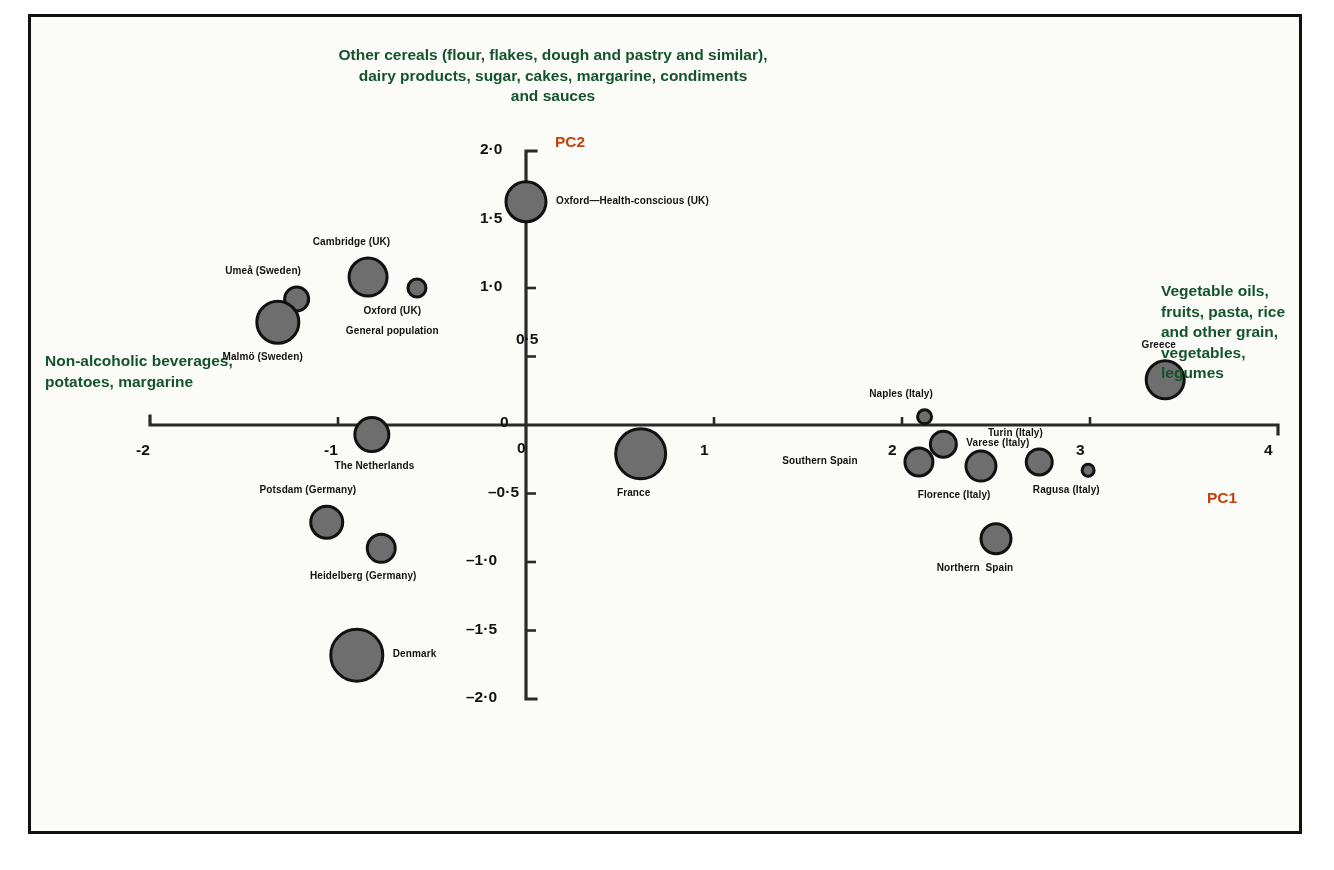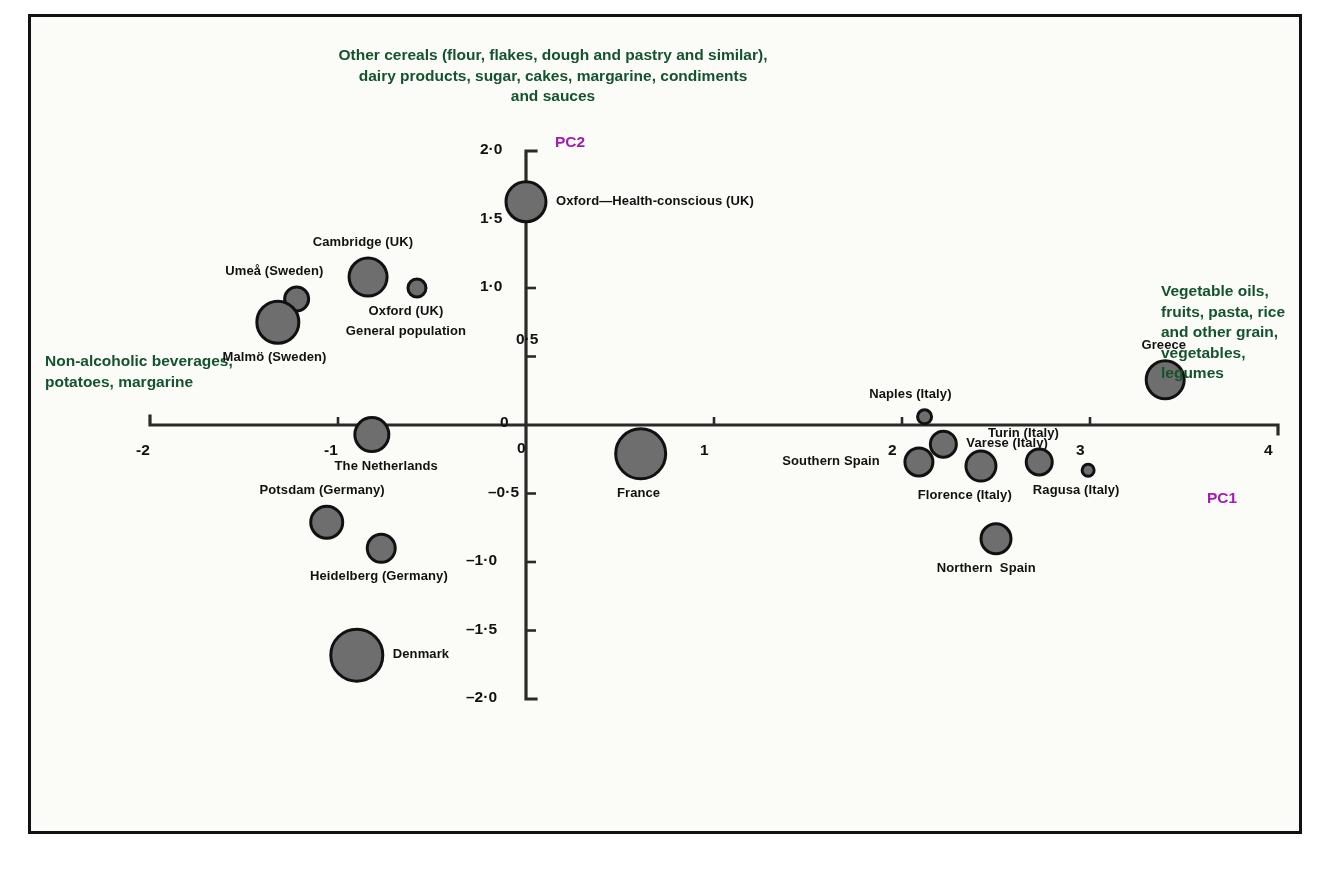--- a/index.html
+++ b/index.html
@@ -1,24 +1,24 @@
 <!DOCTYPE html>
 <html><head>
 <meta charset="utf-8">
 <style>
   html,body{margin:0;padding:0;background:#ffffff;}
   body{font-family:"Liberation Sans","DejaVu Sans",sans-serif;}
   #page{position:relative;width:1334px;height:870px;background:#ffffff;overflow:hidden;}
   #frame{position:absolute;left:28px;top:14px;width:1274px;height:820px;
          background:#fbfcf8;border:3px solid #111111;box-sizing:border-box;}
   #plot{position:absolute;left:0;top:0;width:1274px;height:820px;}
-  .lbl{position:absolute;color:#111111;font-size:13px;line-height:20px;
+  .lbl{position:absolute;color:#111111;font-size:10px;line-height:20px;
        letter-spacing:0.1px;white-space:pre;font-weight:600;}
   .tick{position:absolute;color:#111111;font-size:15.5px;font-weight:700;white-space:pre;}
-  .axname{position:absolute;color:#a21caf;font-size:15.5px;font-weight:700;white-space:pre;}
+  .axname{position:absolute;color:#c2410c;font-size:15.5px;font-weight:700;white-space:pre;}
   .ann{position:absolute;color:#14532d;font-size:15.5px;line-height:20.5px;
        font-weight:600;white-space:pre;}
   svg{display:block;}
   .bubble{fill:#6e6e6e;stroke:#111111;stroke-width:3;}
   .axisline{stroke:#2a2a2a;stroke-width:3.2;fill:none;stroke-linecap:square;}
   .tickmark{stroke:#2a2a2a;stroke-width:2.6;}
 </style>
 </head>
 <body>
 

